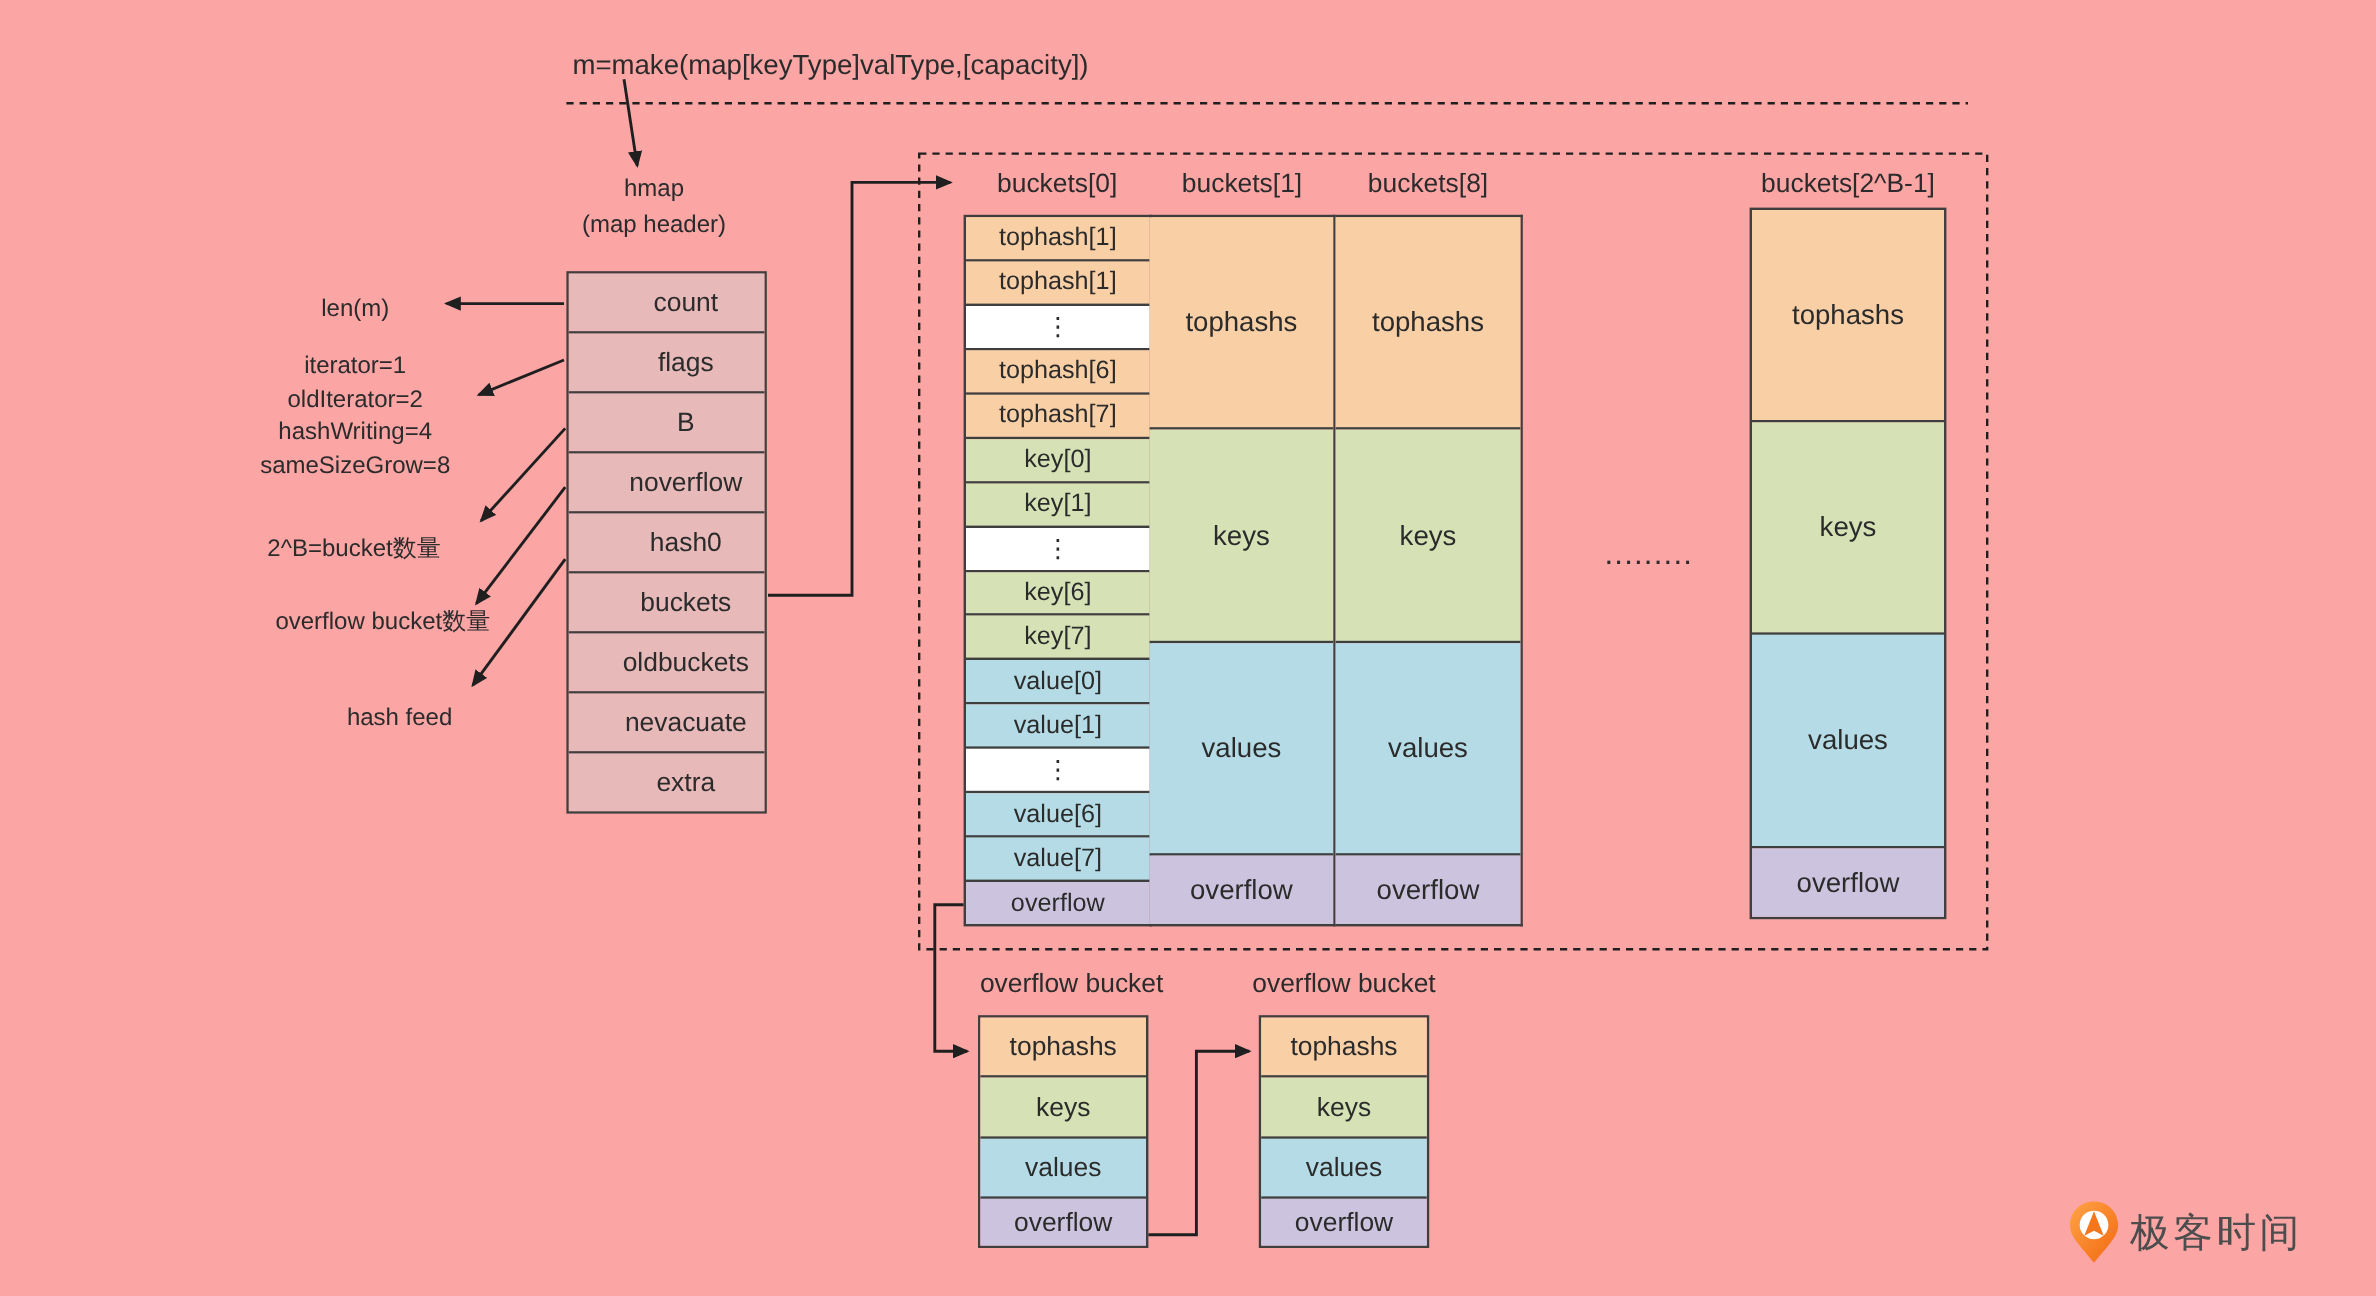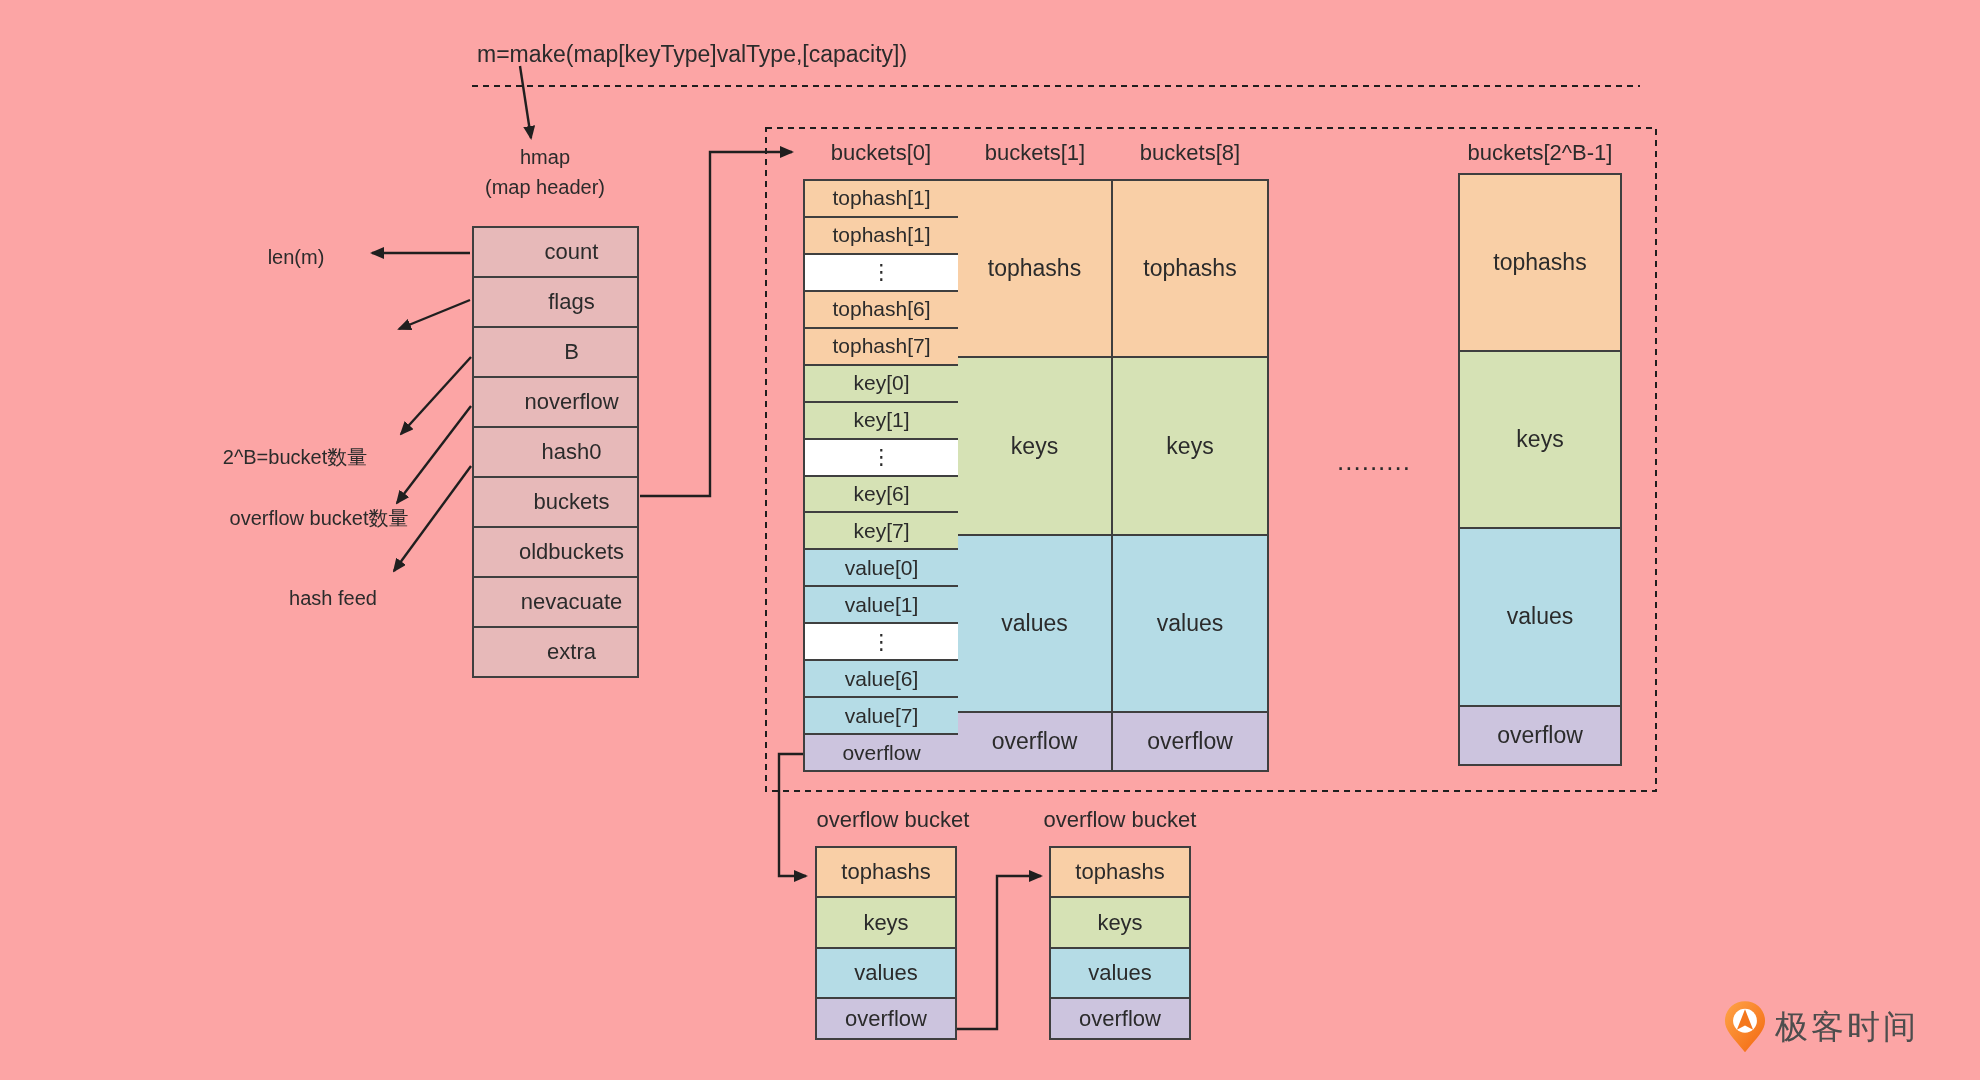--- a/index.html
+++ b/index.html
@@ -103,20 +103,26 @@
     <div class="cell">B</div>
     <div class="cell">noverflow</div>
     <div class="cell">hash0</div>
     <div class="cell">buckets</div>
     <div class="cell">oldbuckets</div>
     <div class="cell">nevacuate</div>
     <div class="cell">extra</div>
   </div>
 
   <div id="note-len" class="abs ctr txt">len(m)</div>
+  <div id="note-flags" class="abs ctr txt">
+    <div>iterator=1</div>
+    <div>oldIterator=2</div>
+    <div>hashWriting=4</div>
+    <div>sameSizeGrow=8</div>
+  </div>
   <div id="note-b" class="abs ctr txt">2^B=bucket数量</div>
   <div id="note-noverflow" class="abs ctr txt">overflow bucket数量</div>
   <div id="note-hash0" class="abs ctr txt">hash feed</div>
 
   <div id="hdr-b0" class="abs ctr col-header">buckets[0]</div>
   <div id="hdr-b1" class="abs ctr col-header">buckets[1]</div>
   <div id="hdr-b2" class="abs ctr col-header">buckets[8]</div>
   <div id="hdr-bn" class="abs ctr col-header">buckets[2^B-1]</div>
 
   <div id="col-b0" class="abs col">

